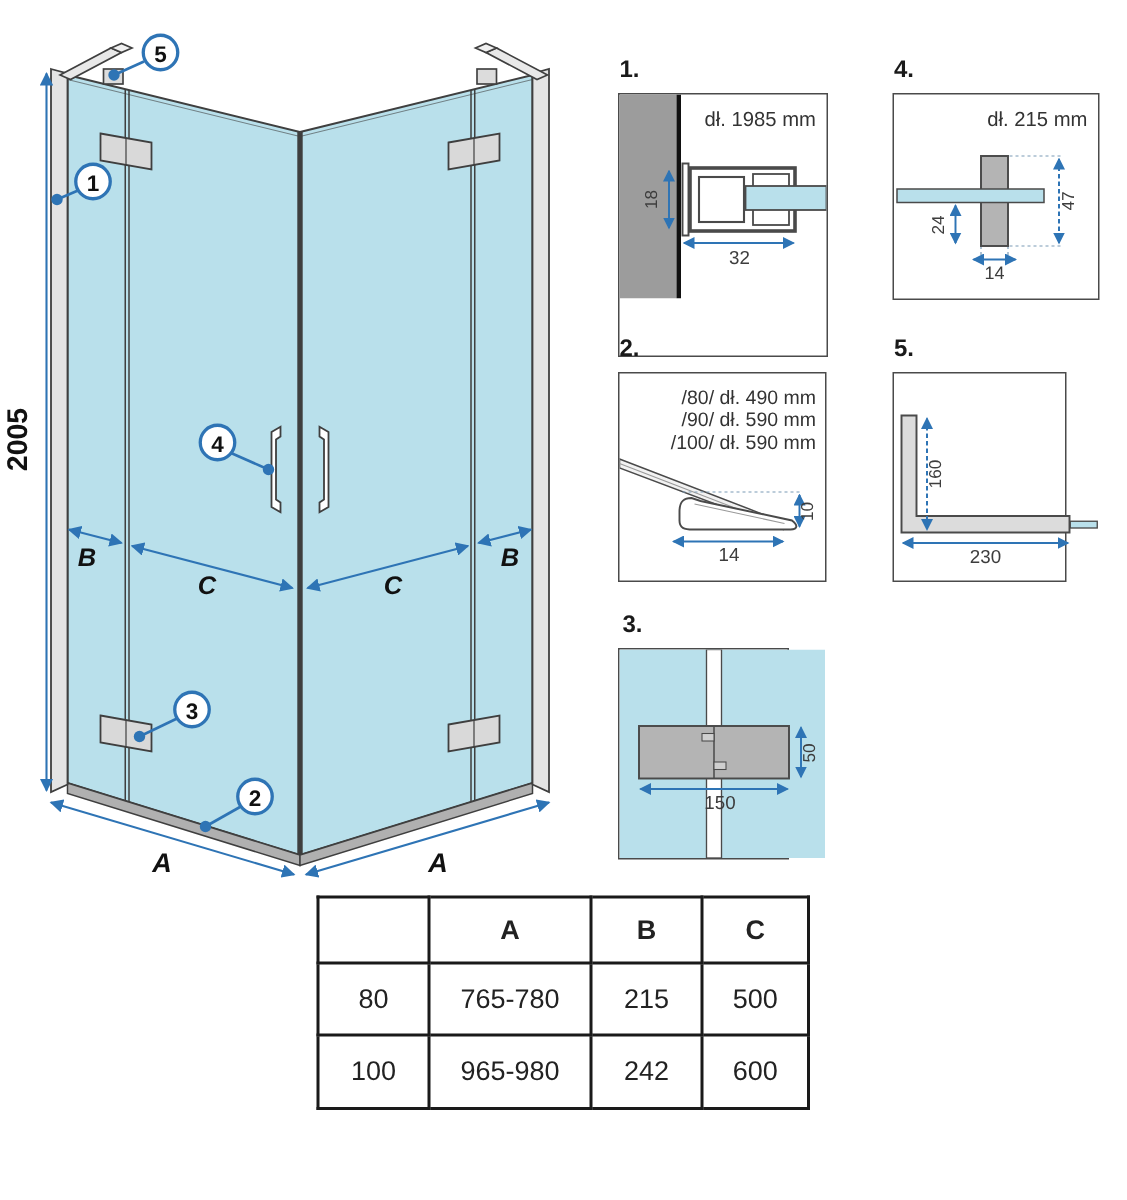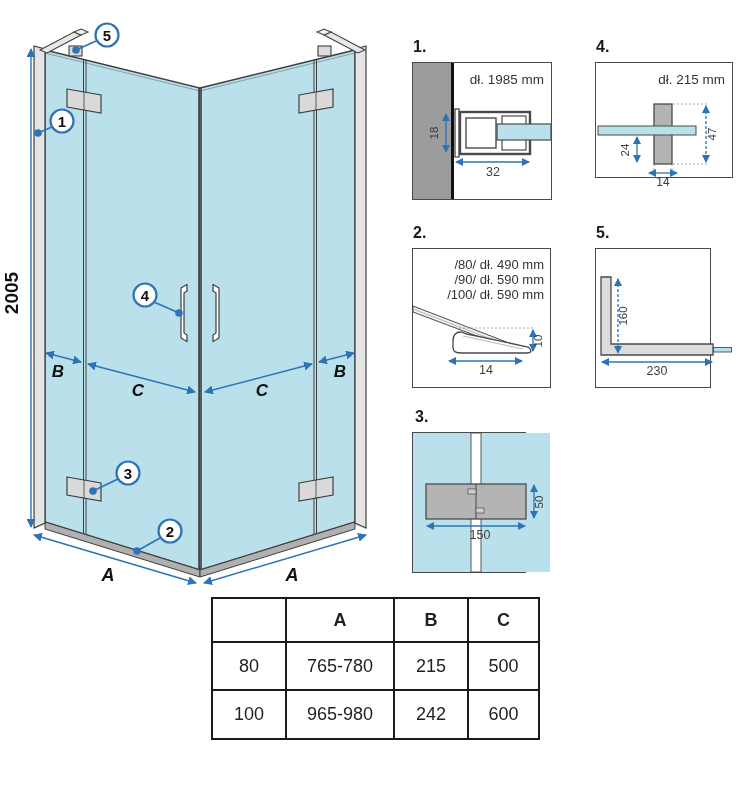--- a/index.html
+++ b/index.html
@@ -137,21 +137,21 @@
     </g>
     <g>
       <line x1="160" y1="538" x2="137" y2="551" stroke="#2e74b5" stroke-width="1.8"></line>
       <circle cx="137" cy="551" r="3.8" fill="#2e74b5"></circle>
       <circle cx="170" cy="531" r="11.5" fill="#fff" stroke="#2e74b5" stroke-width="2.2"></circle>
       <text x="170" y="537" text-anchor="middle" font-size="15" class="callout-num">2</text>
     </g>
   </svg>
 
   <div class="abs detail-label" style="left:413px;top:38px">1.</div>
-  <div class="abs detail-box" style="left:412px;top:62px;width:140px;height:138px">
+  <div class="abs detail-box" style="left:412px;top:62px;width:140px;height:176px">
     <svg width="138" height="136" viewBox="0 0 138 136">
       <defs>
         <marker id="ah-d1" markerWidth="8" markerHeight="8" refX="7" refY="4" orient="auto-start-reverse" markerUnits="userSpaceOnUse">
           <path d="M0,0 L8,4 L0,8 Z" fill="#2e74b5"></path>
         </marker>
       </defs>
       <rect x="0" y="0" width="38" height="136" fill="#9c9c9c"></rect>
       <line x1="39.5" y1="0" x2="39.5" y2="136" stroke="#111" stroke-width="3"></line>
       <text x="131" y="21" text-anchor="end" font-size="13.5" class="title-txt">dł. 1985 mm</text>
       <g stroke="#4a4a4a" fill="#ffffff">
@@ -166,21 +166,21 @@
         <text x="25" y="70" text-anchor="middle" font-size="11.5" class="dim-num" transform="rotate(-90 25 70)">18</text>
       </g>
       <g>
         <line x1="43" y1="99" x2="116" y2="99" stroke="#2e74b5" stroke-width="1.3" marker-start="url(#ah-d1)" marker-end="url(#ah-d1)"></line>
         <text x="80" y="113" text-anchor="middle" font-size="12.5" class="dim-num">32</text>
       </g>
     </svg>
   </div>
 
   <div class="abs detail-label" style="left:596px;top:38px">4.</div>
-  <div class="abs detail-box" style="left:595px;top:62px;width:138px;height:116px">
+  <div class="abs detail-box" style="left:595px;top:62px;width:138px;height:138px">
     <svg width="136" height="136" viewBox="0 0 136 136">
       <defs>
         <marker id="ah-d4" markerWidth="8" markerHeight="8" refX="7" refY="4" orient="auto-start-reverse" markerUnits="userSpaceOnUse">
           <path d="M0,0 L8,4 L0,8 Z" fill="#2e74b5"></path>
         </marker>
       </defs>
       <text x="129" y="21" text-anchor="end" font-size="13.5" class="title-txt">dł. 215 mm</text>
       <line x1="77" y1="41" x2="112" y2="41" stroke="#7a9ab5" stroke-width="0.8" stroke-dasharray="2,2"></line>
       <line x1="77" y1="101" x2="112" y2="101" stroke="#7a9ab5" stroke-width="0.8" stroke-dasharray="2,2"></line>
       <line x1="58" y1="101" x2="58" y2="108" stroke="#7a9ab5" stroke-width="0.8" stroke-dasharray="2,2"></line>

